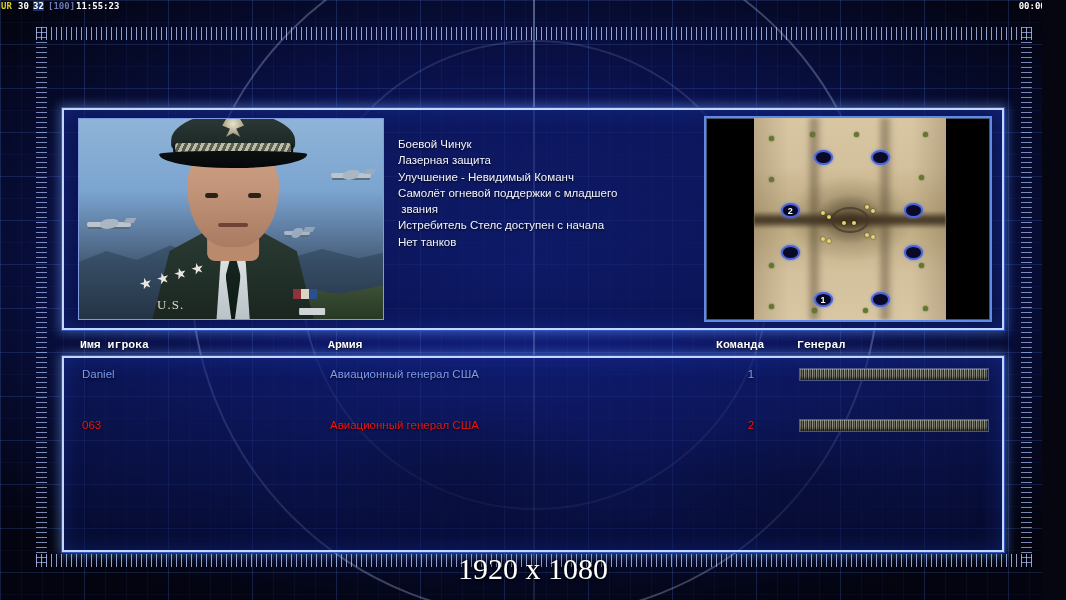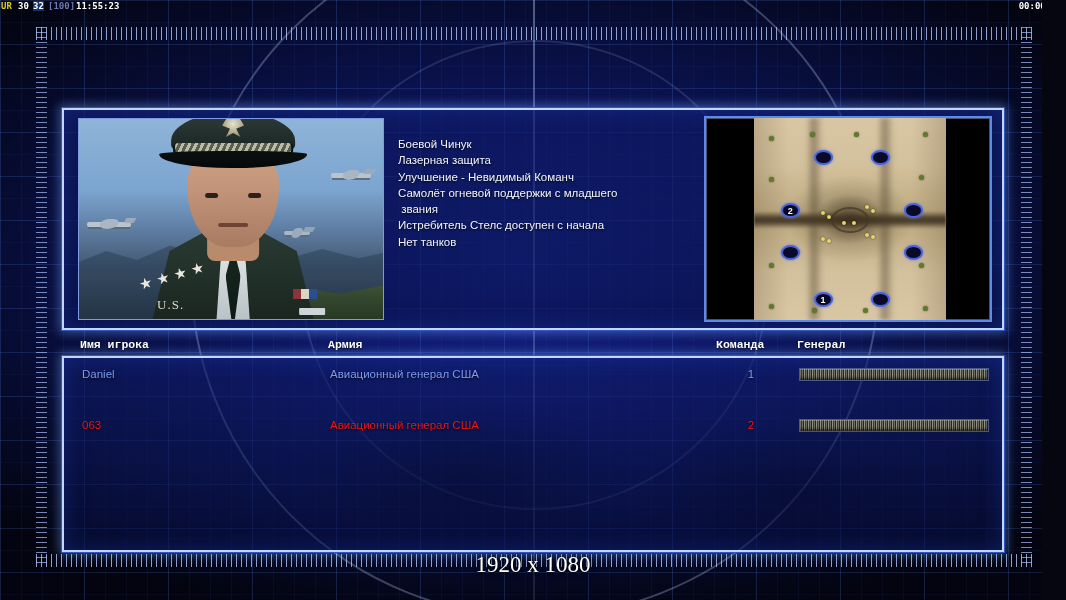--- a/index.html
+++ b/index.html
@@ -503,21 +503,21 @@
     box-shadow: inset 0 1px 0 rgba(255,255,255,0.25), inset 0 -2px 3px rgba(0,0,0,0.6);
   }
 
   
   #resolution-caption {
     position: absolute;
     left: 0; top: 552px;
     width: 1066px;
     text-align: center;
     color: #ffffff;
-    font-size: 23px;
+    font-size: 30px;
     font-family: "Liberation Serif", serif;
     text-shadow: 0 0 6px rgba(0,0,0,0.8), 0 1px 2px #000;
     z-index: 35;
   }
 </style>
 </head>
 <body>
 
 <div id="screen">
 

